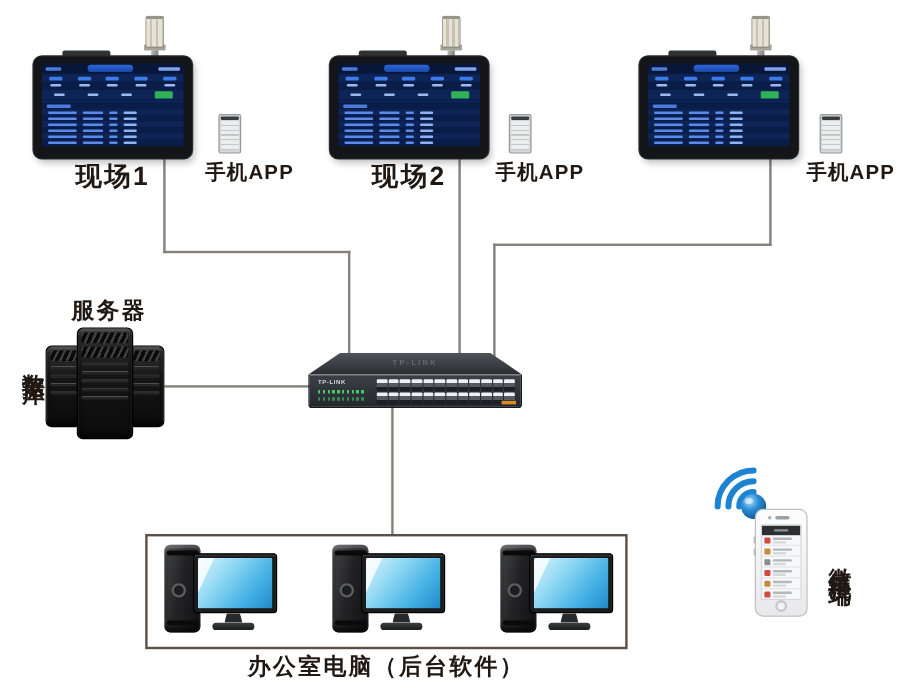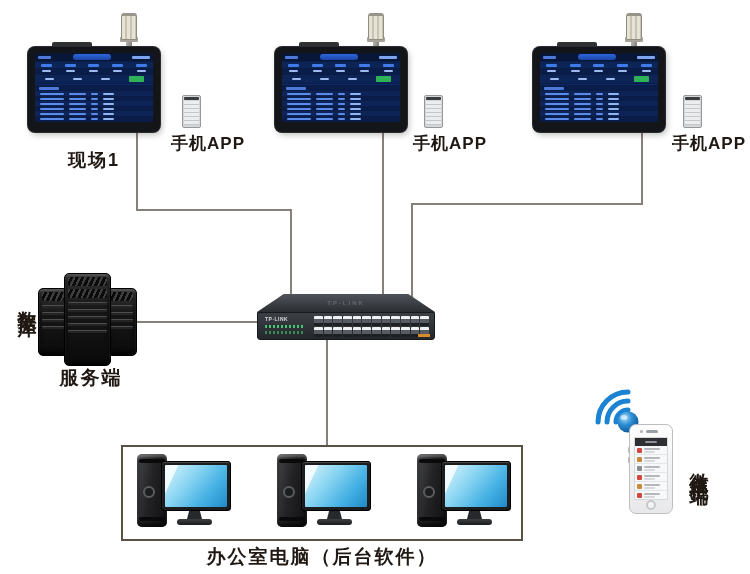--- a/index.html
+++ b/index.html
@@ -6,21 +6,21 @@
   html,body { background:#ffffff; }
   body { width:750px; height:574px; font-family:"Liberation Sans","DejaVu Sans",sans-serif; }
   .canvas { position:relative; width:750px; height:574px; background:#ffffff; overflow:hidden; }
   .abs { position:absolute; }
 
   
   .ln { position:absolute; background:#86807a; }
 
   
   .lbl { position:absolute; font-weight:bold; color:#201813; text-align:center; line-height:1.1; }
-  .lbl-site  { font-size:18px; letter-spacing:2px;margin-top:16px; }
+  .lbl-site  { font-size:22px; letter-spacing:2px; }
   .lbl-phone { font-size:17px; letter-spacing:1px; }
   .lbl-big   { font-size:19px; letter-spacing:2px; }
   .lbl-v { writing-mode:vertical-rl; text-orientation:upright; letter-spacing:3px; }
 
   
   .site { position:absolute; width:132px; height:145px; }
   .alarm-body { position:absolute; left:93px; top:0; width:16px; height:27px;
     background:repeating-linear-gradient(90deg,#e6e2d5 0 3px,#c7c2b2 3px 5px);
     border:1px solid #8f8c80; border-top:3px solid #97948a; border-radius:3px 3px 2px 2px; }
   .alarm-base { position:absolute; left:92px; top:24px; width:18px; height:5px; background:#a8a49a; border-radius:1px; }
@@ -303,20 +303,21 @@
             </div>
             <div class="trow">
               <span class="c1"></span>
               <span class="c2"></span>
               <span class="c3"></span>
               <span class="c4"></span>
             </div>
           </div>
       </div>
     </div>
+    <div class="lbl lbl-site" style="left:0;top:122px;width:132px">现场2</div>
   </div>
 
   <div class="site" style="left:533px;top:13px">
     <div class="alarm-base"></div>
     <div class="alarm-pole"></div>
     <div class="alarm-body"></div>
     <div class="bracket"></div>
     <div class="monitor">
       <div class="screen">
         <div class="scr-top">
@@ -406,20 +407,21 @@
   </div>
   <div class="phone-grp" style="left:663px;top:95px">
     <div class="phone-sm">
         <div class="bar"></div>
         <div class="scr"></div>
       </div>
     <div class="lbl lbl-phone">手机APP</div>
   </div>
 
   <div class="servers">
+    <div class="lbl lbl-big" style="left:25px;top:0;width:100px">服务器</div>
     <div class="tower t-left">
       <div class="vent"></div>
         <div class="slot"></div>
         <div class="slot"></div>
         <div class="slot"></div>
         <div class="slot"></div>
     </div>
     <div class="tower t-right">
       <div class="vent"></div>
         <div class="slot"></div>
@@ -430,21 +432,20 @@
     <div class="tower t-center">
       <div class="vent"></div>
         <div class="vent"></div>
         <div class="slot"></div>
         <div class="slot"></div>
         <div class="slot"></div>
         <div class="slot"></div>
         <div class="slot"></div>
     </div>
     <div class="lbl lbl-big lbl-v" style="left:0;top:46px">数据库</div>
-    <div class="lbl lbl-big" style="left:25px;top:118px;width:100px">服务端</div>
   </div>
 
   <div class="switch">
     <div class="sw-top">
       <span class="emboss">TP-LINK</span>
     </div>
     <div class="sw-front">
       <span class="sw-brand">TP-LINK</span>
       <div class="sw-led l1"></div>
       <div class="sw-led l2"></div>

